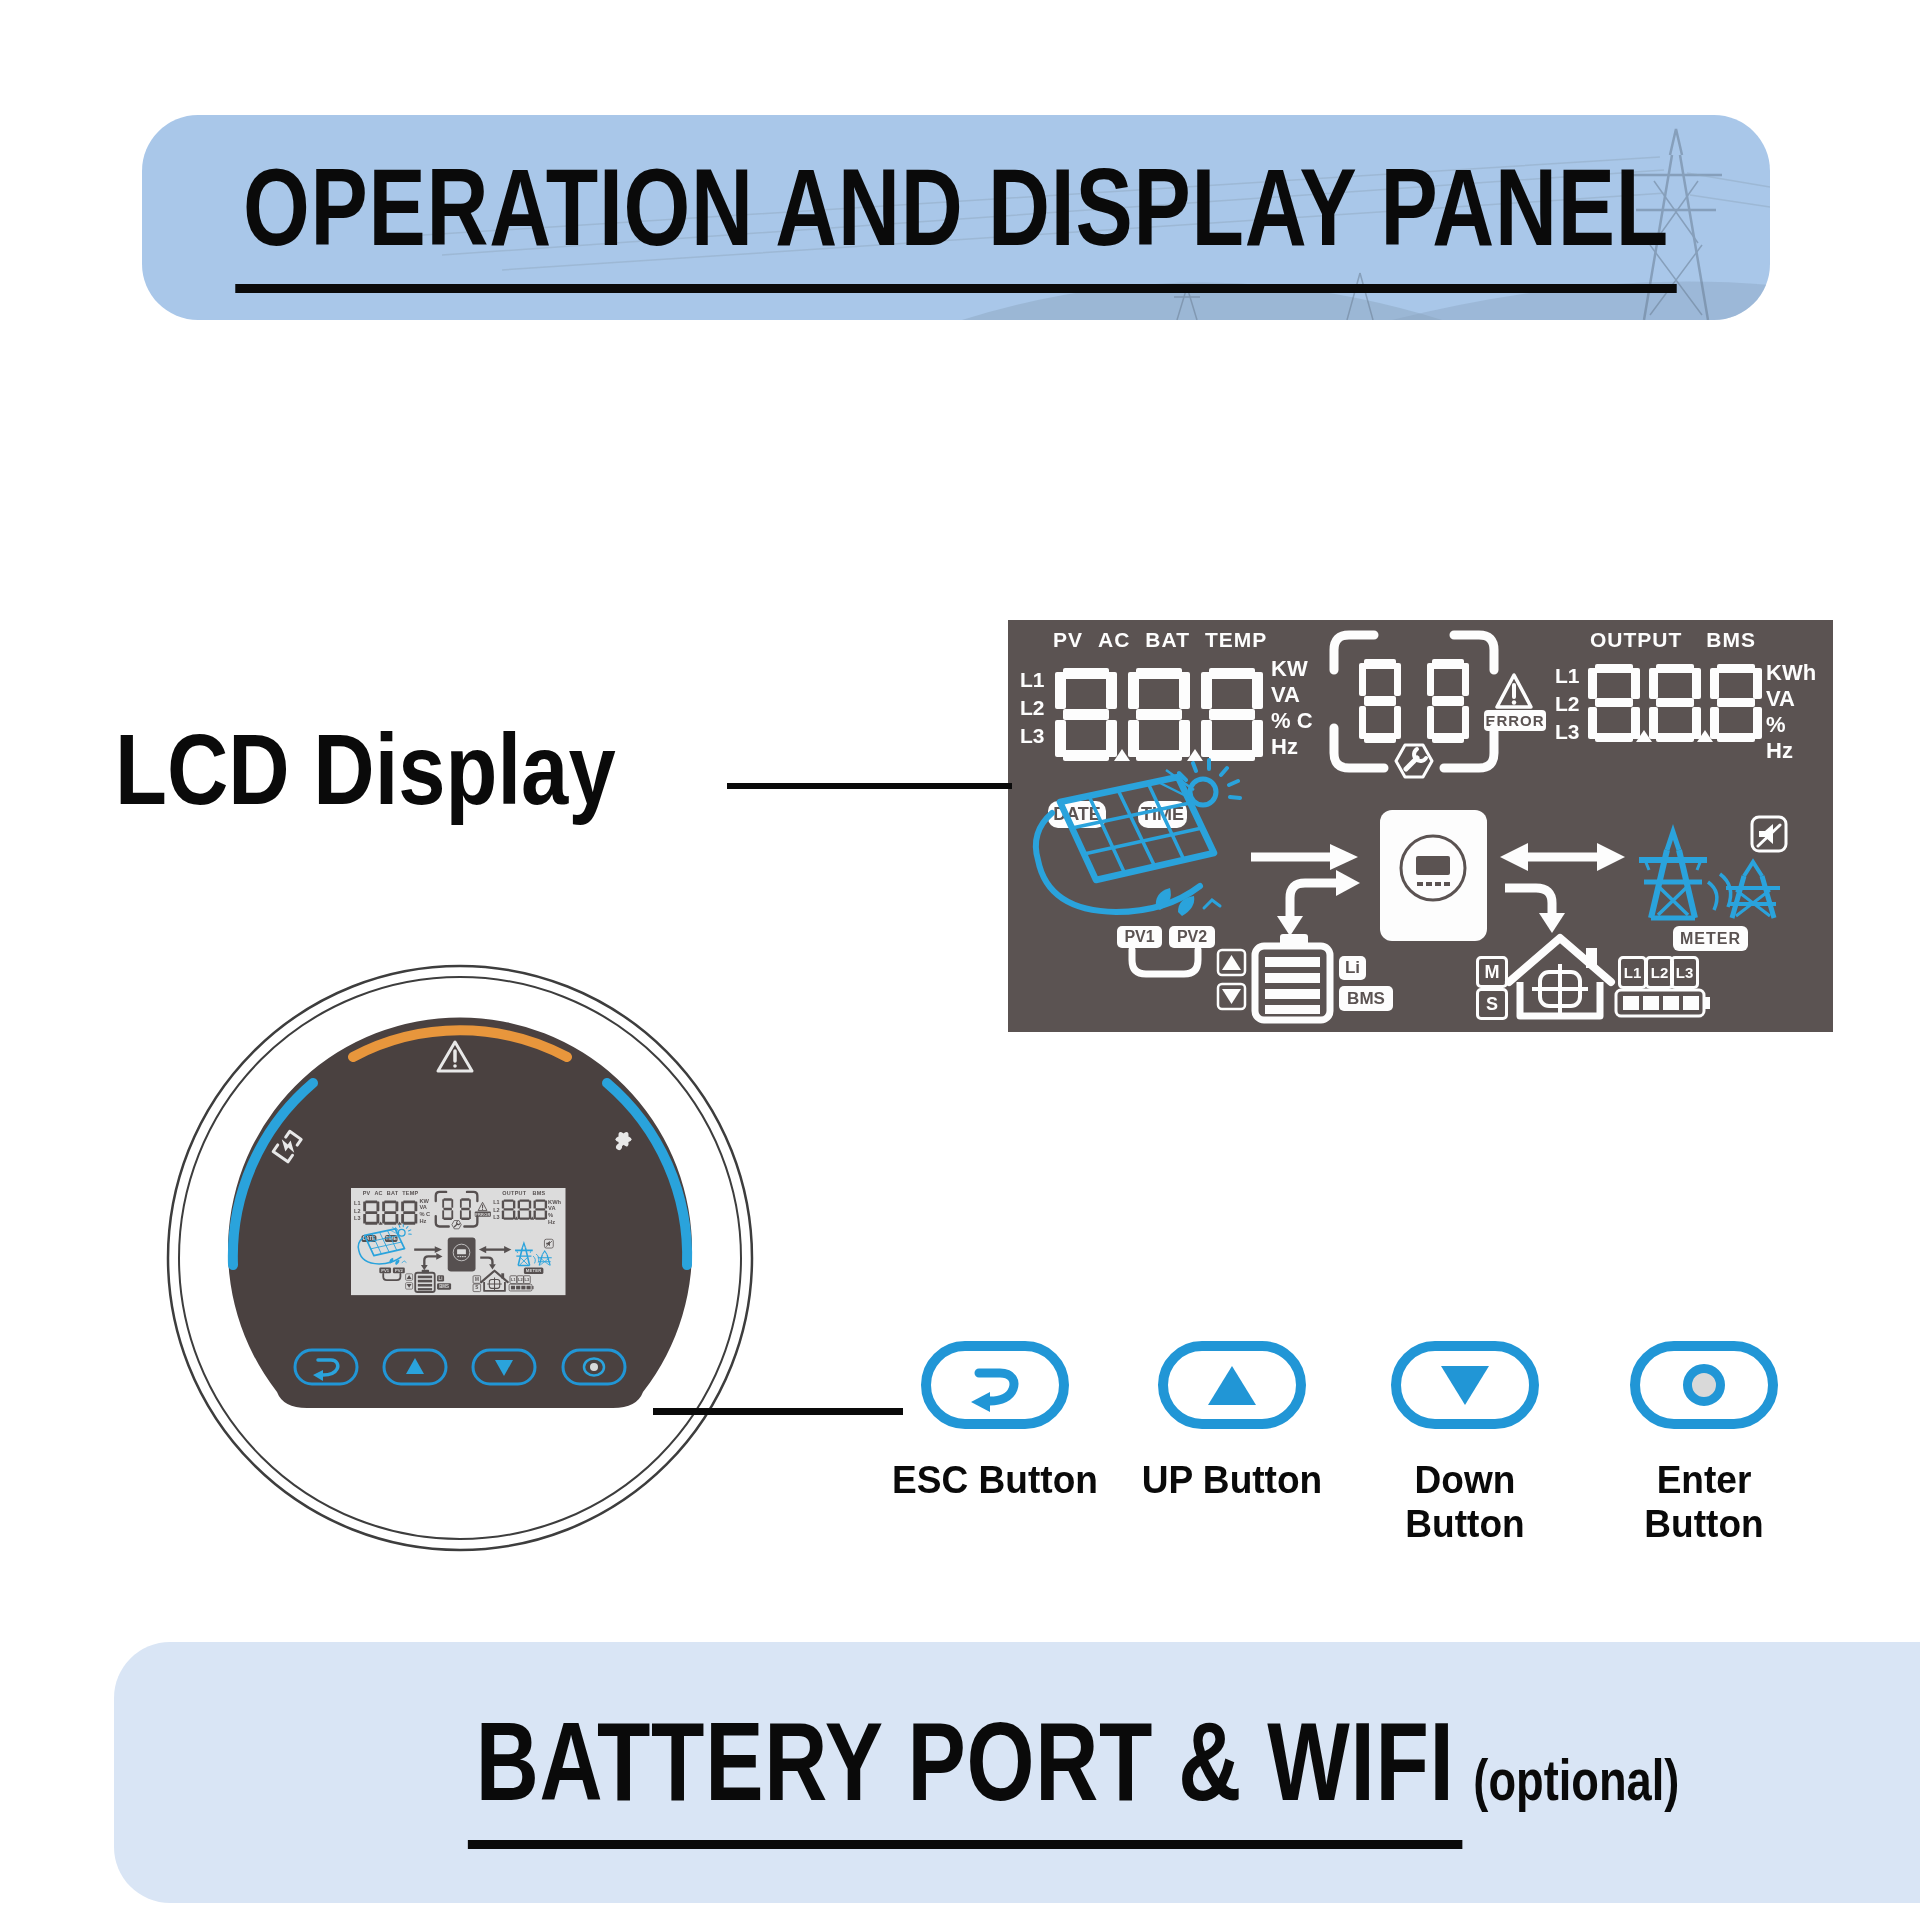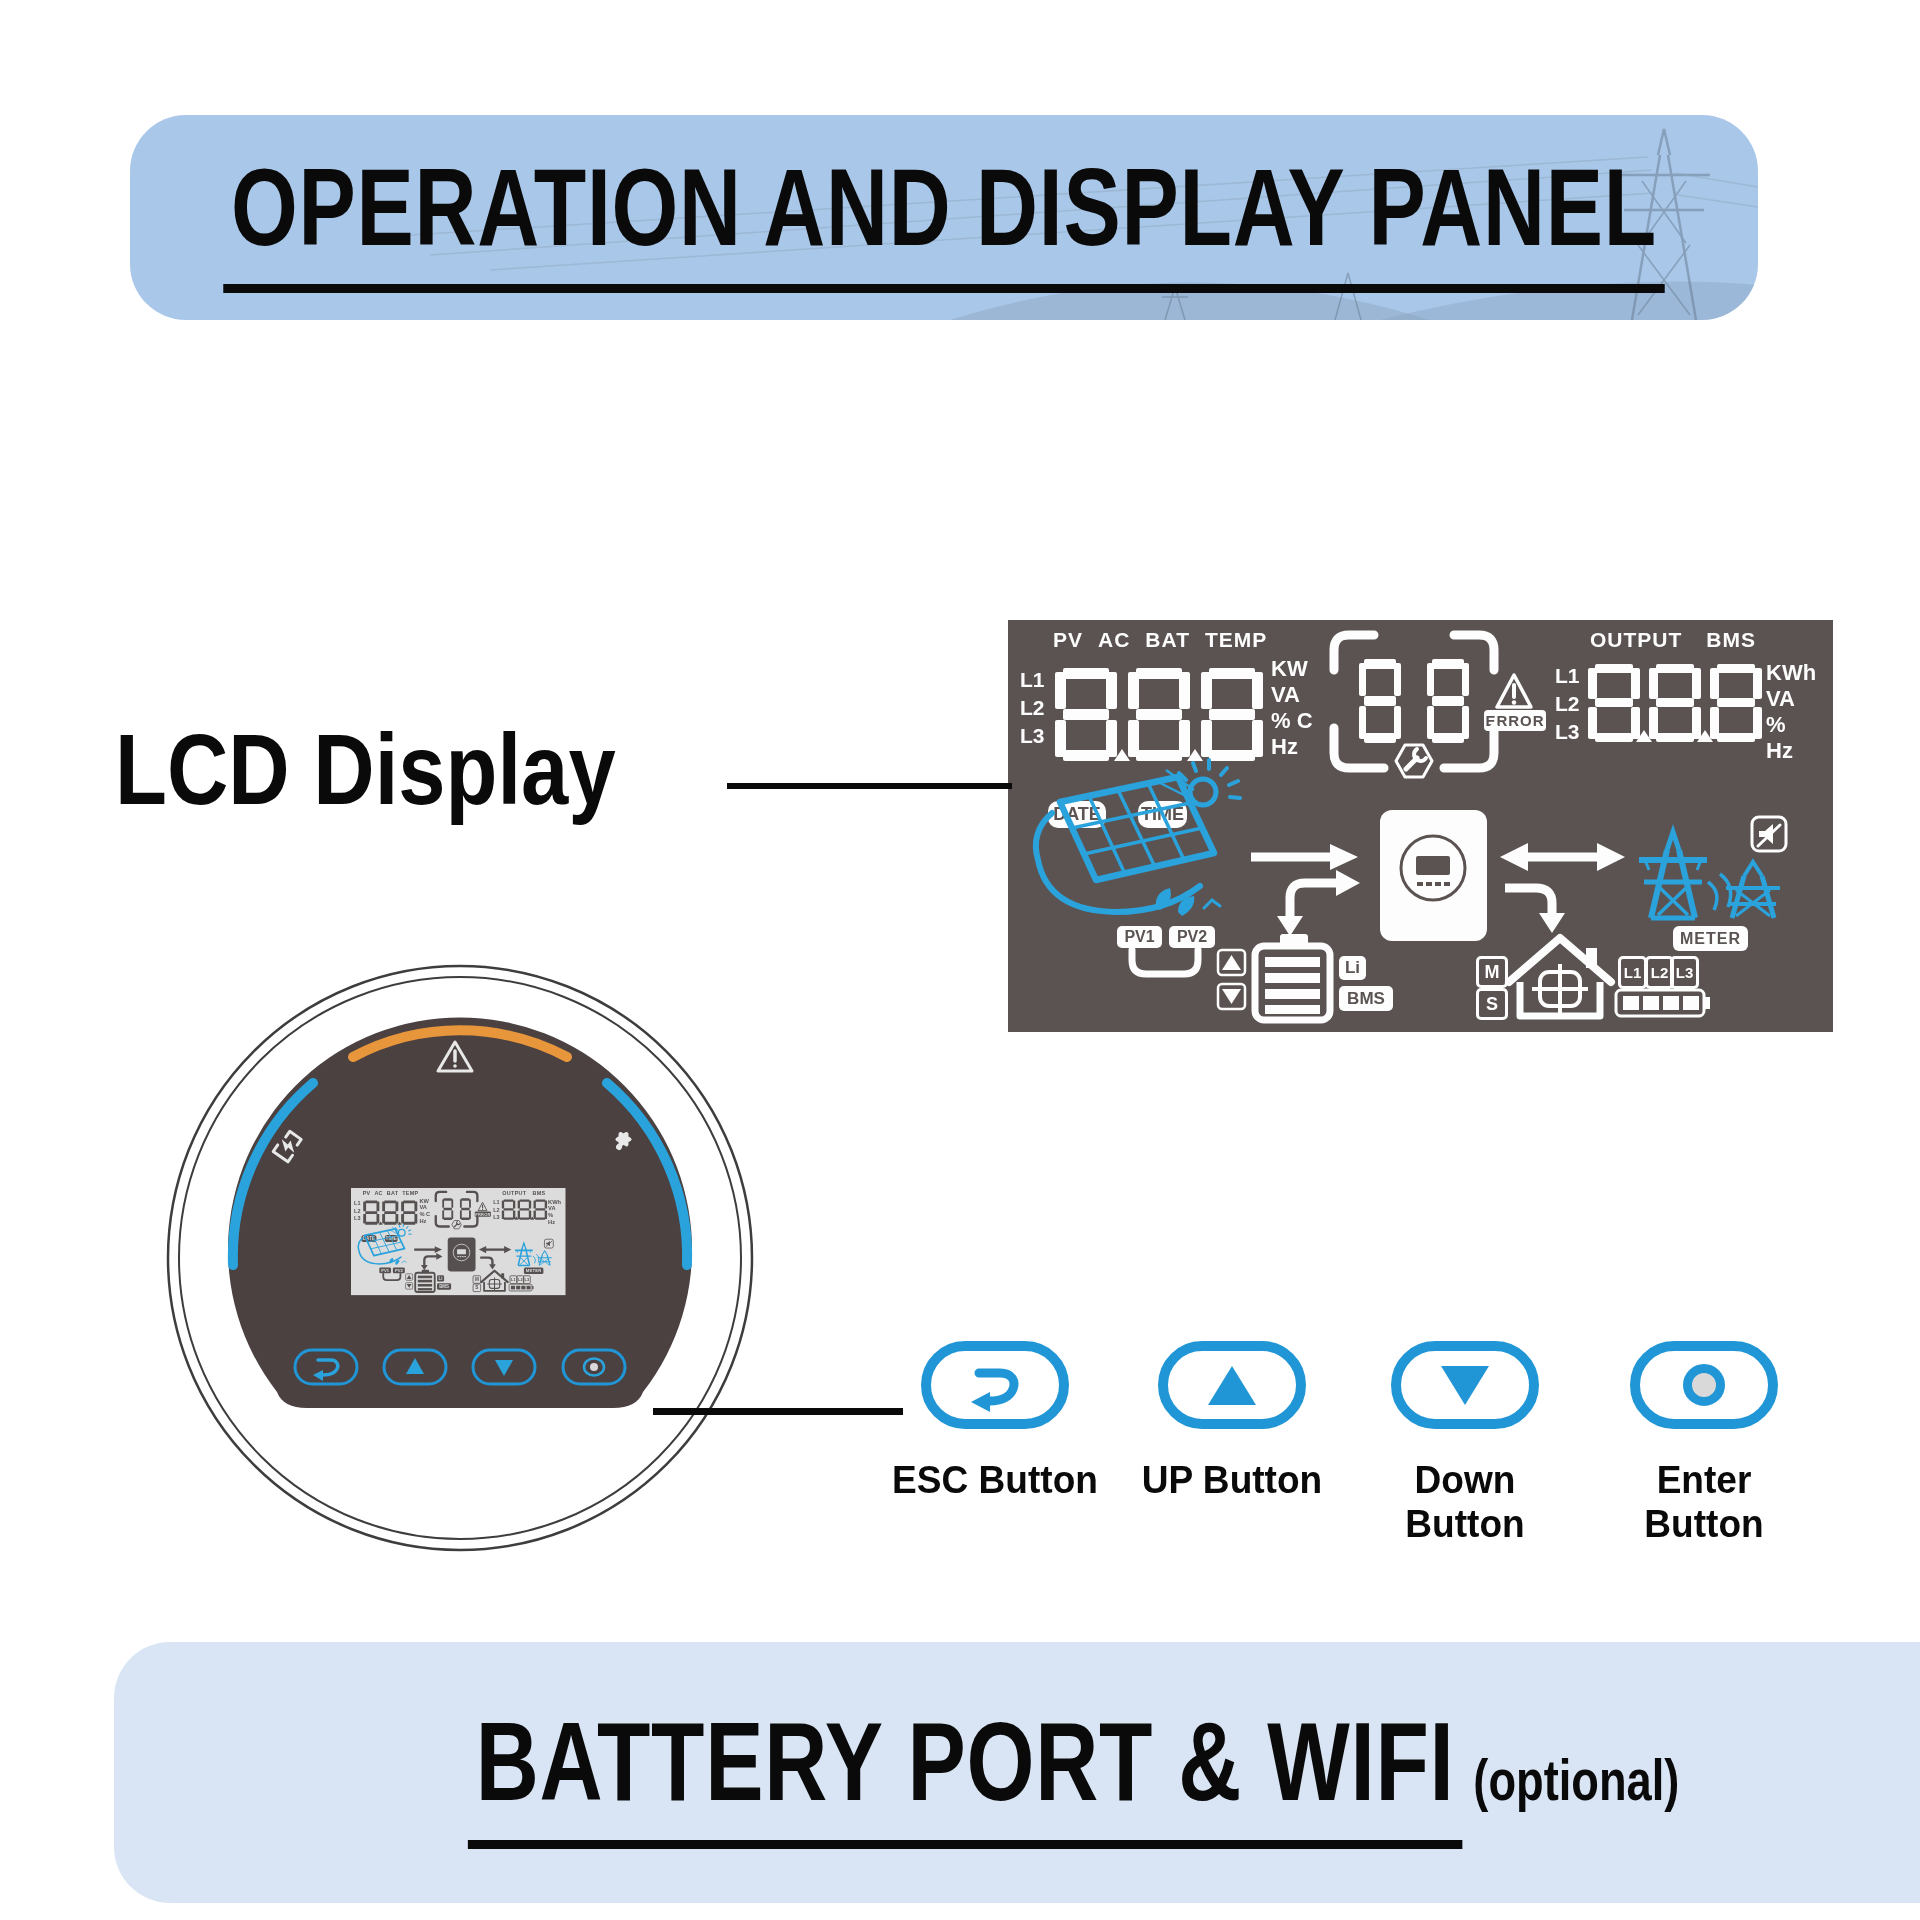--- a/index.html
+++ b/index.html
@@ -1,20 +1,20 @@
 <!DOCTYPE html>
 <html><head>
 <meta charset="utf-8">
 <style>
   html,body{margin:0;padding:0;background:#fff;}
   #canvas{position:relative;width:1920px;height:1920px;background:#fff;overflow:hidden;
           font-family:"Liberation Sans","DejaVu Sans",sans-serif;}
   
   .banner{position:absolute;border-radius:56px;overflow:hidden;display:flex;align-items:center;justify-content:center;}
-  #banner-top{left:130px;top:115px;width:1628px;height:205px;background:#a9c7e9;}
+  #banner-top{left:142px;top:115px;width:1628px;height:205px;background:#a9c7e9;}
   #banner-bottom{left:114px;top:1642px;width:1920px;height:261px;background:#d9e5f5;}
   .banner-photo{position:absolute;right:0;top:0;height:100%;}
   .cond{display:inline-block;transform:scaleX(0.78);transform-origin:center;white-space:nowrap;}
   .title-main{font-weight:bold;color:#0a0a0a;border-bottom:9px solid #0a0a0a;padding:0 10px 14px 10px;letter-spacing:1px;}
   #banner-top .title-main{font-size:110px;}
   #banner-bottom .title-main{font-size:112px;}
   .title-suffix{font-weight:bold;color:#0a0a0a;font-size:58px;margin-left:14px;}
   .title-row{display:flex;align-items:baseline;position:relative;z-index:2;}
   
   #lcd-callout-label{position:absolute;left:115px;top:712px;font-size:100px;font-weight:bold;color:#0a0a0a;

